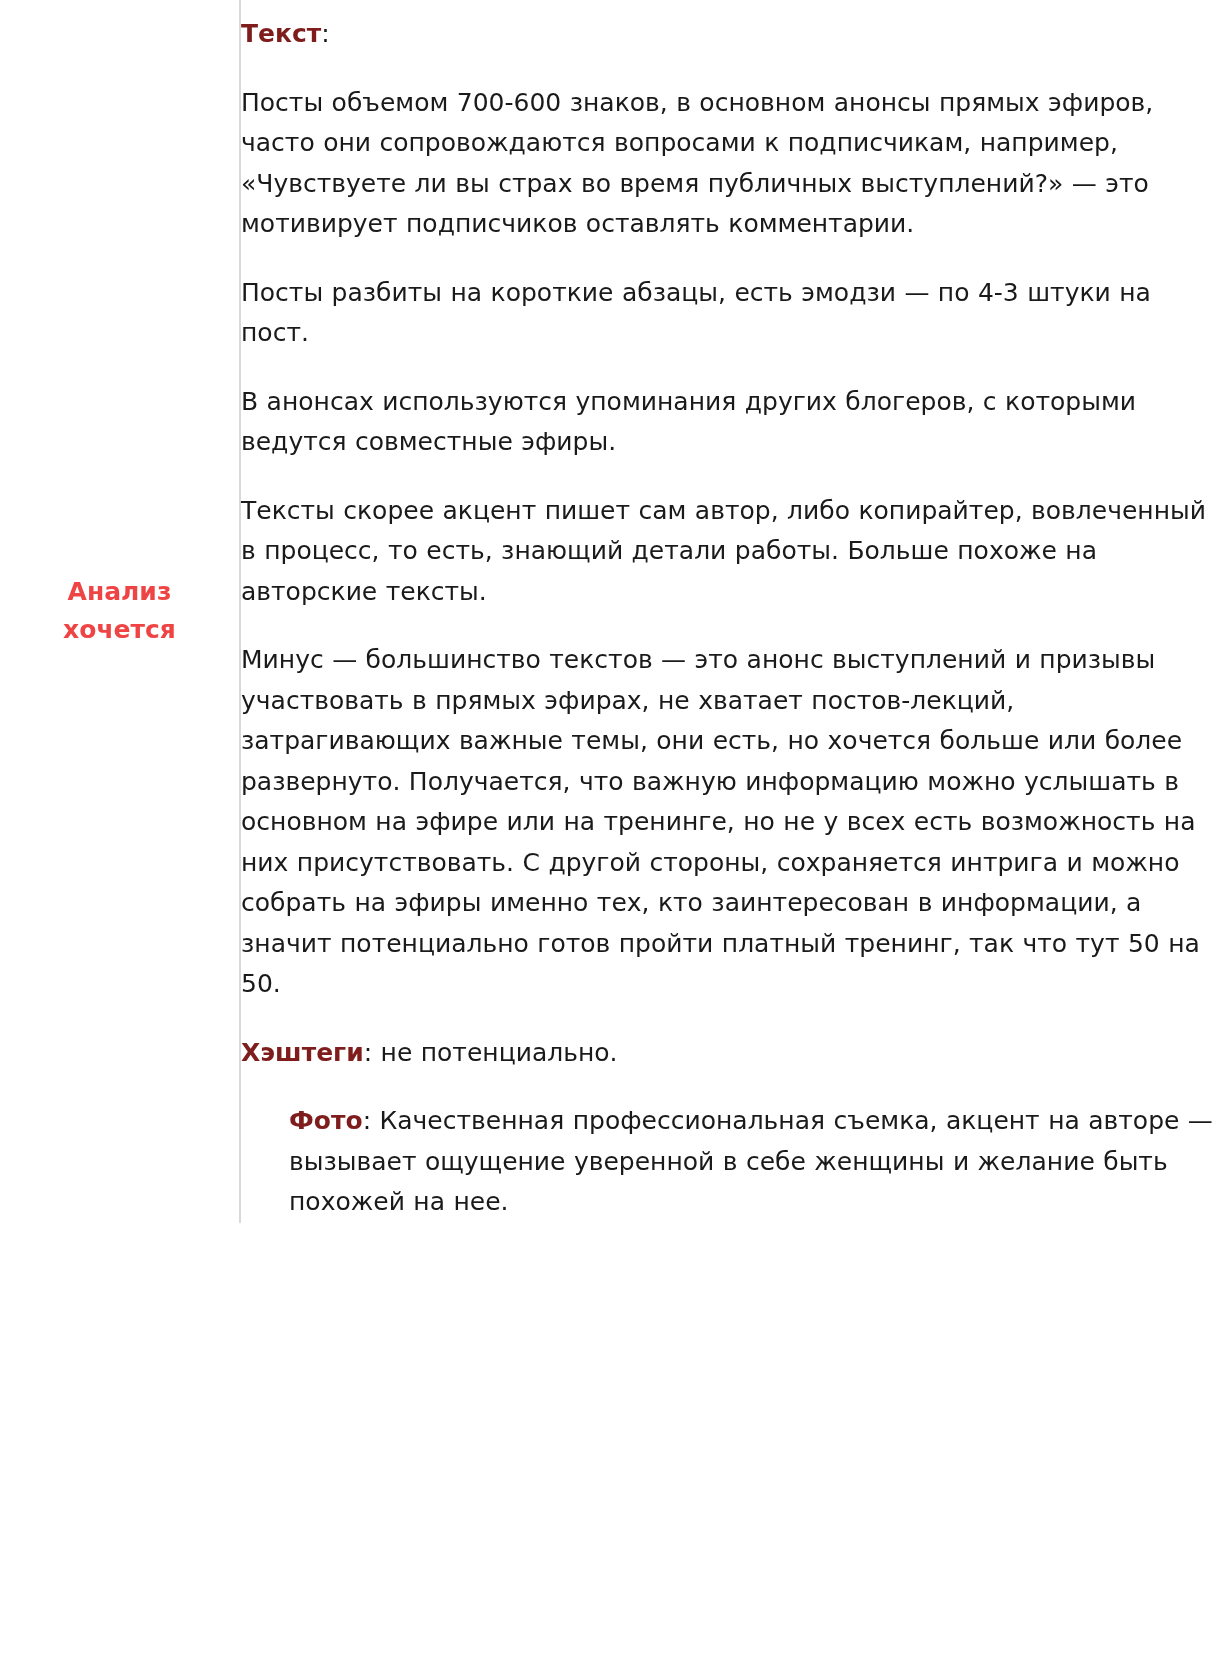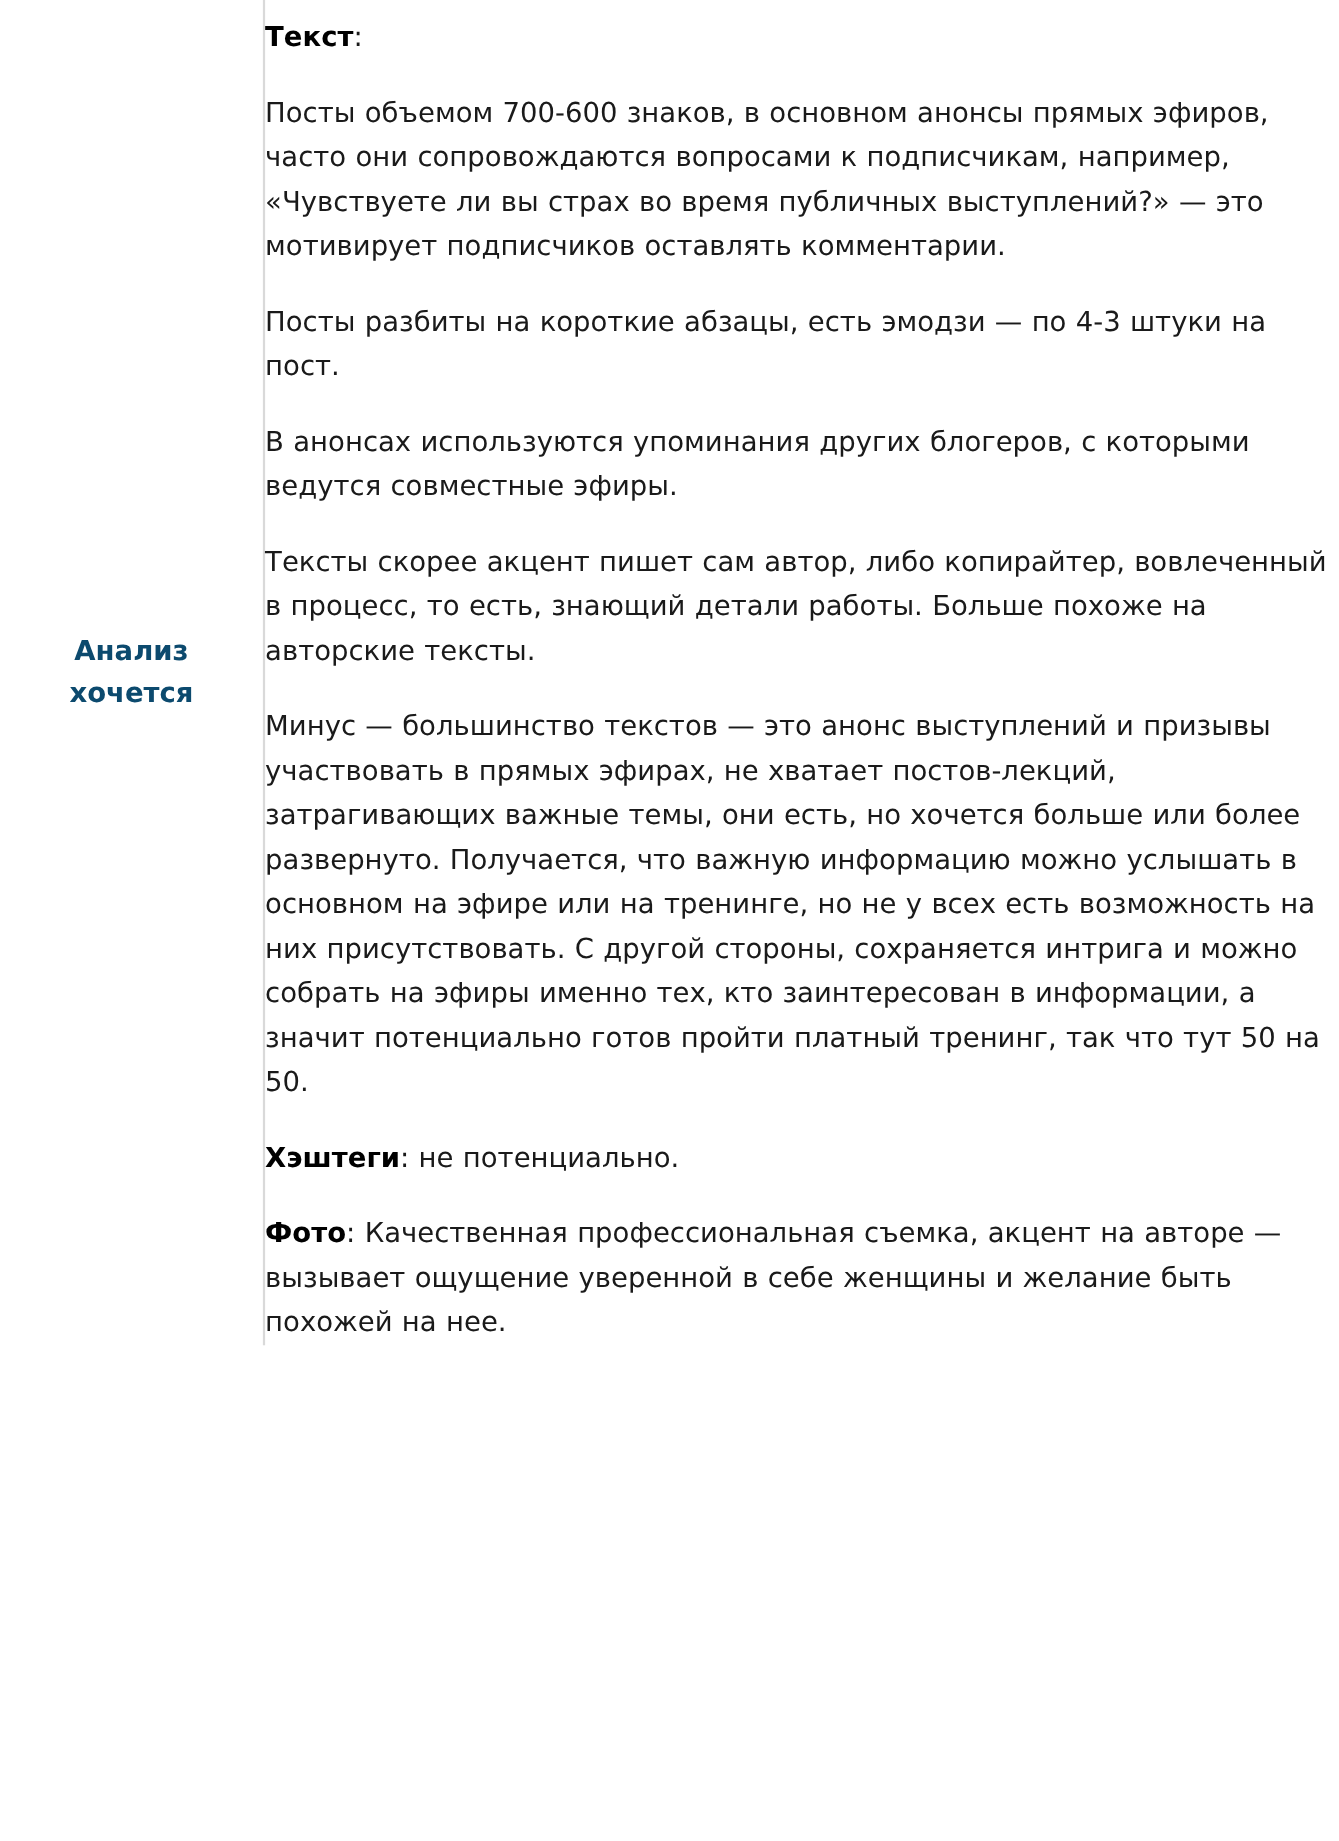--- a/index.html
+++ b/index.html
@@ -28,44 +28,45 @@
     border-right: 2px solid #d9d9d9;
     text-align: center;
     vertical-align: middle;
     padding: 0 14px 0 14px;
     box-sizing: border-box;
   }
   .label-text {
     font-weight: bold;
     font-size: 25px;
     line-height: 1.55;
-    color: #0c4a6e;
+    color: #ef4444;
   }
   .content-cell {
     padding: 0 40px 0 14px;
     box-sizing: border-box;
     vertical-align: top;
   }
   .content-inner {
     padding-top: 14px;
   }
   p.para {
     font-size: 25px;
     line-height: 1.62;
     margin: 0 0 28px 0;
     color: #1a1a1a;
     text-align: left;
     word-spacing: 0.5px;
   }
   p.para:last-child {
     margin-bottom: 0;
+    padding-left: 48px;
   }
   .lead {
     font-weight: bold;
-    color: #000000;
+    color: #7f1d1d;
   }
 </style>
 </head>
 <body>
 
 <table class="doc-table">
   <tbody>
       <tr>
     <td class="label-cell">
       <div class="label-text">Анализ</div>

